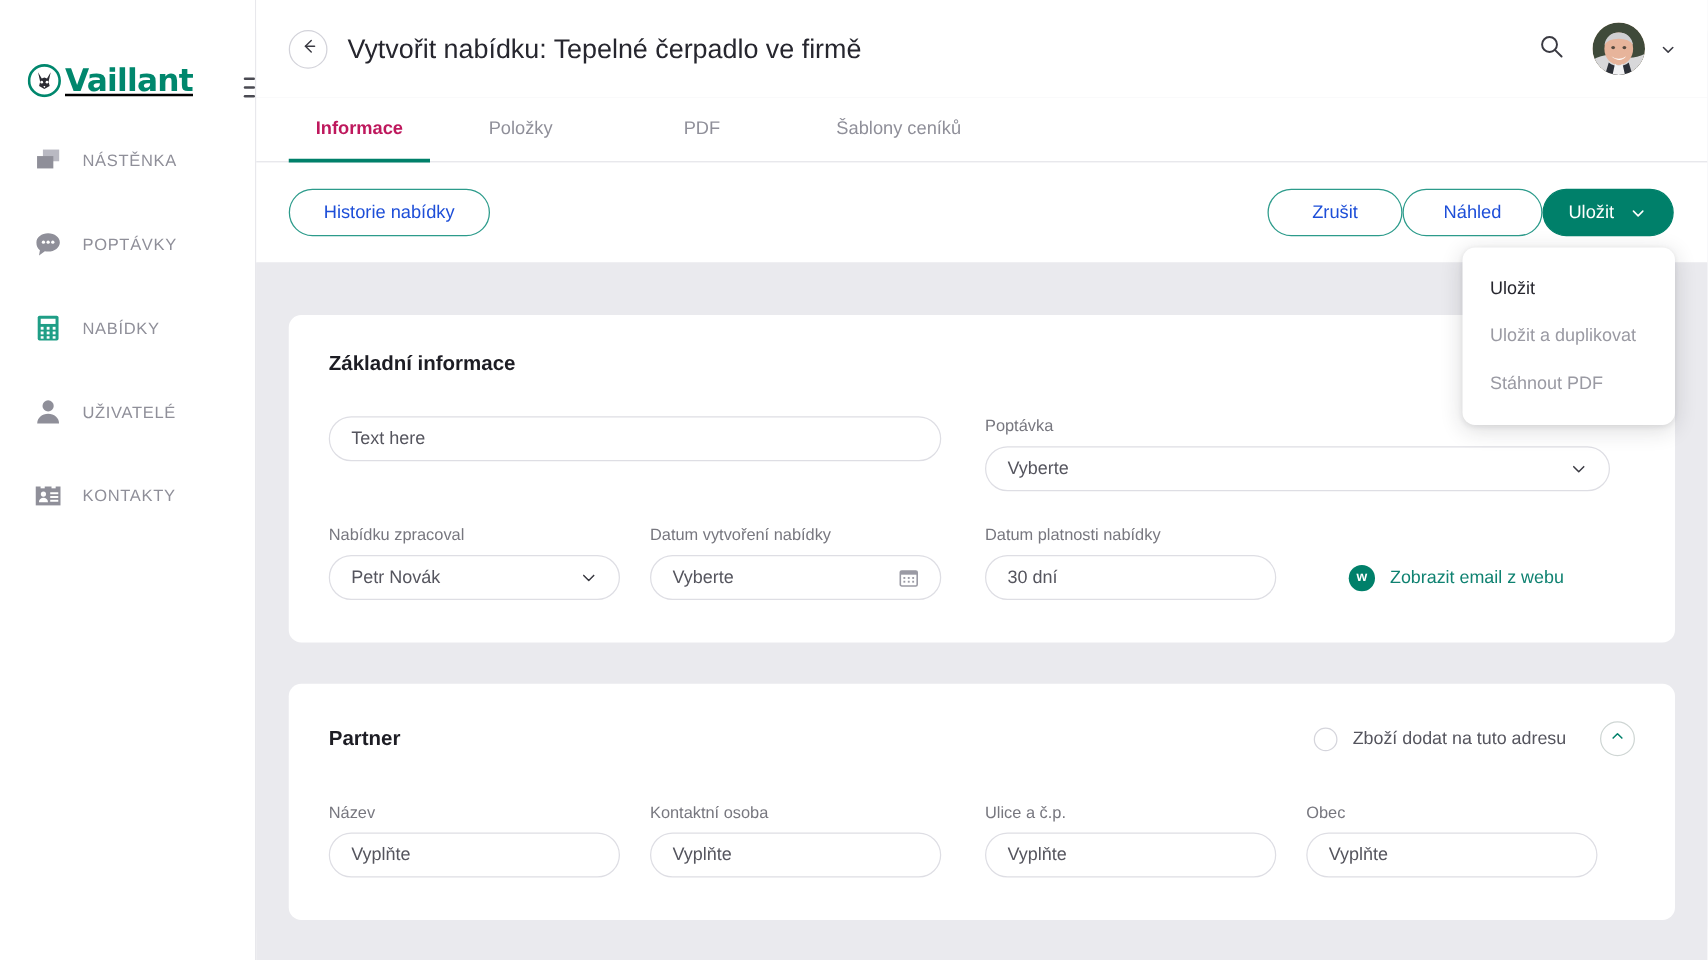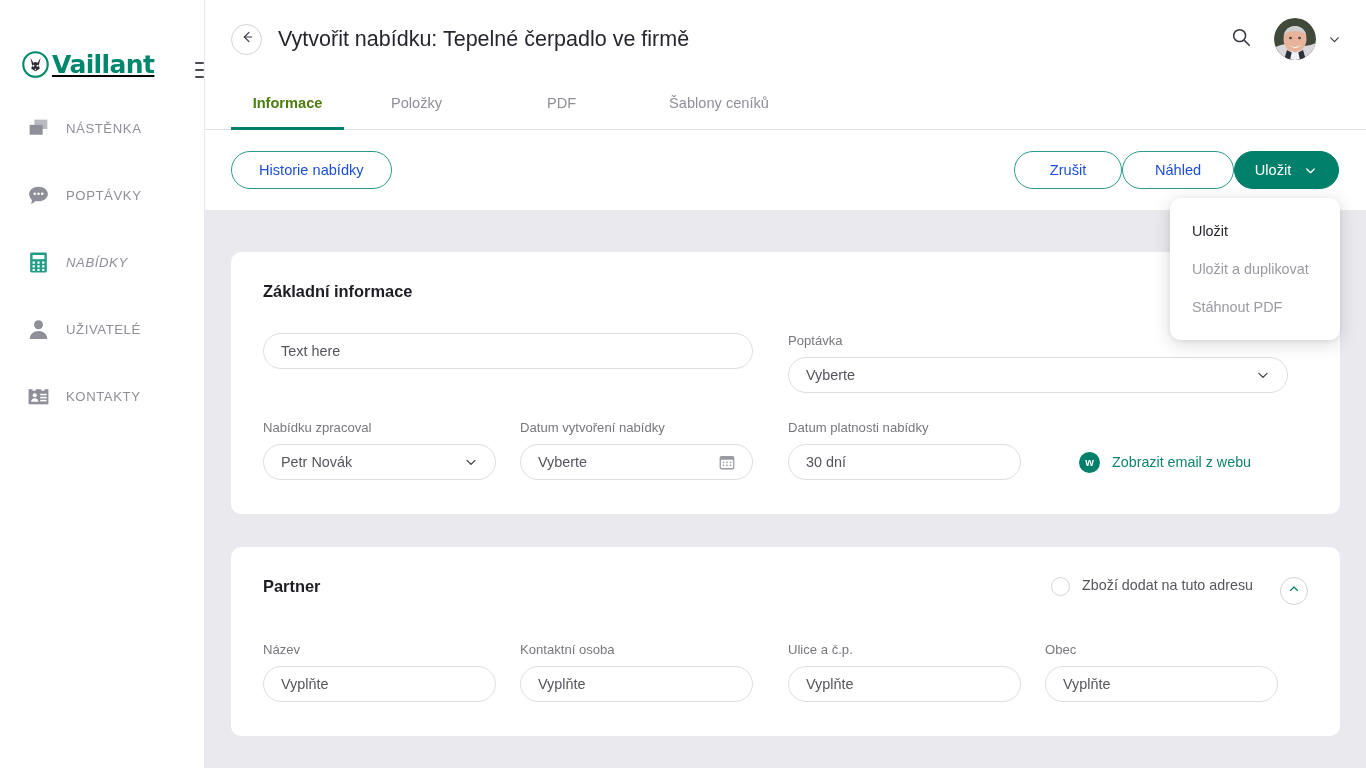--- a/index.html
+++ b/index.html
@@ -45,21 +45,21 @@
   }
   .navicon {
     width: 28px; height: 28px; flex: 0 0 28px;
     display: flex; align-items: center; justify-content: center;
     margin-right: 14px;
   }
   .navlabel {
     font-size: 13.2px; color: #8f8f99; letter-spacing: 0.55px;
     white-space: nowrap;
   }
-  .navitem.active .navlabel { color: #8f8f99; font-style: italic; }
+  .navitem.active .navlabel { color: #8f8f99; }
 
   
   .main { flex: 1 1 auto; height: 768px; position: relative; background: #eaeaee; border-radius: 27px; }
 
   .topbar {
     height: 78px; background: #fff;
     display: flex; align-items: center; padding: 0 24px 0 26px;
   }
   .backbtn {
     width: 31px; height: 31px; flex: 0 0 31px; border-radius: 50%;
@@ -87,21 +87,21 @@
   
   .tabsbar {
     height: 52px; background: #fff; border-bottom: 1px solid #e1e1e6;
     display: flex; align-items: flex-end; padding-left: 26px;
   }
   .tab {
     height: 52px; display: flex; align-items: center; justify-content: center;
     font-size: 14.6px; color: #8f8f99; cursor: pointer;
     position: relative; padding: 0 10px;
   }
-  .tab.active { color: #4d7c0f; font-weight: 700; }
+  .tab.active { color: #be185d; font-weight: 700; }
   .tab.active:after {
     content: ""; position: absolute; left: 0; right: 0; bottom: -1px;
     height: 3px; background: #00806a;
   }
 
   
   .actionbar {
     height: 80px; background: #fff;
     display: flex; align-items: center; padding: 0 27px 0 26px;
   }
@@ -163,21 +163,21 @@
 
   .linkrow { display: flex; align-items: center; gap: 12px; }
   .wbadge {
     width: 21px; height: 21px; border-radius: 50%; background: #00806a;
     color: #fff; font-size: 11px; font-weight: 700;
     display: flex; align-items: center; justify-content: center;
     flex: 0 0 21px;
   }
   .greenlink { font-size: 14.3px; color: #0f8271; cursor: pointer; }
 
-  .cardhead { display: flex; align-items: flex-start; }
+  .cardhead { display: flex; align-items: center; }
   .cardhead .sp { flex: 1 1 auto; }
   .radio {
     width: 19px; height: 19px; border-radius: 50%;
     border: 1px solid #d5d5dc; background: #fff; cursor: pointer;
     flex: 0 0 19px;
   }
   .radiolabel { font-size: 14.3px; color: #55555e; margin-left: 12px; }
   .collapsebtn {
     width: 28px; height: 28px; border-radius: 50%; border: 1px solid #cfd6d4;
     background: #fff; display: flex; align-items: center; justify-content: center;

